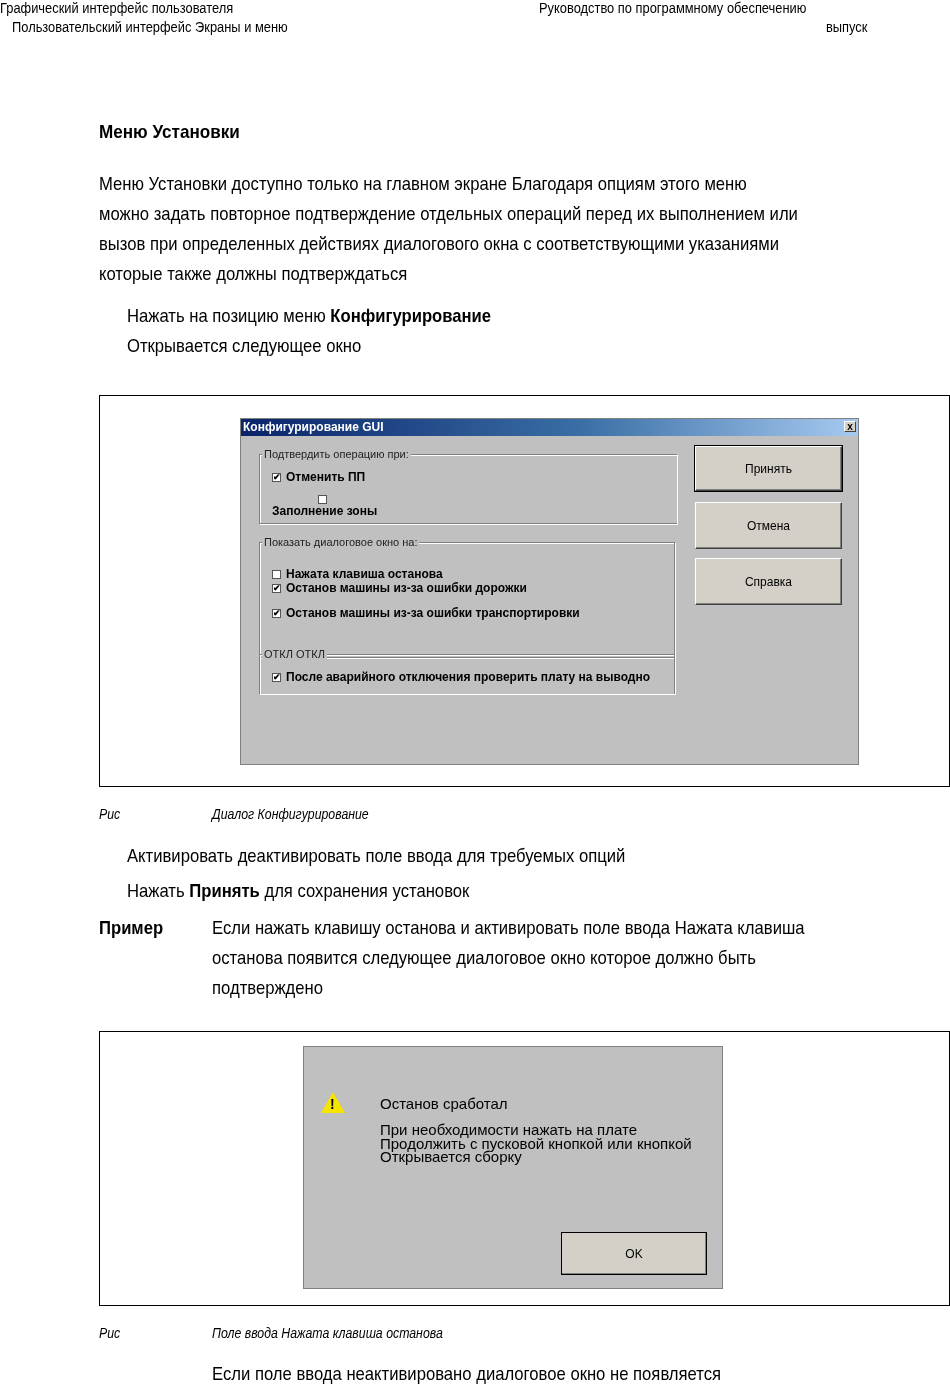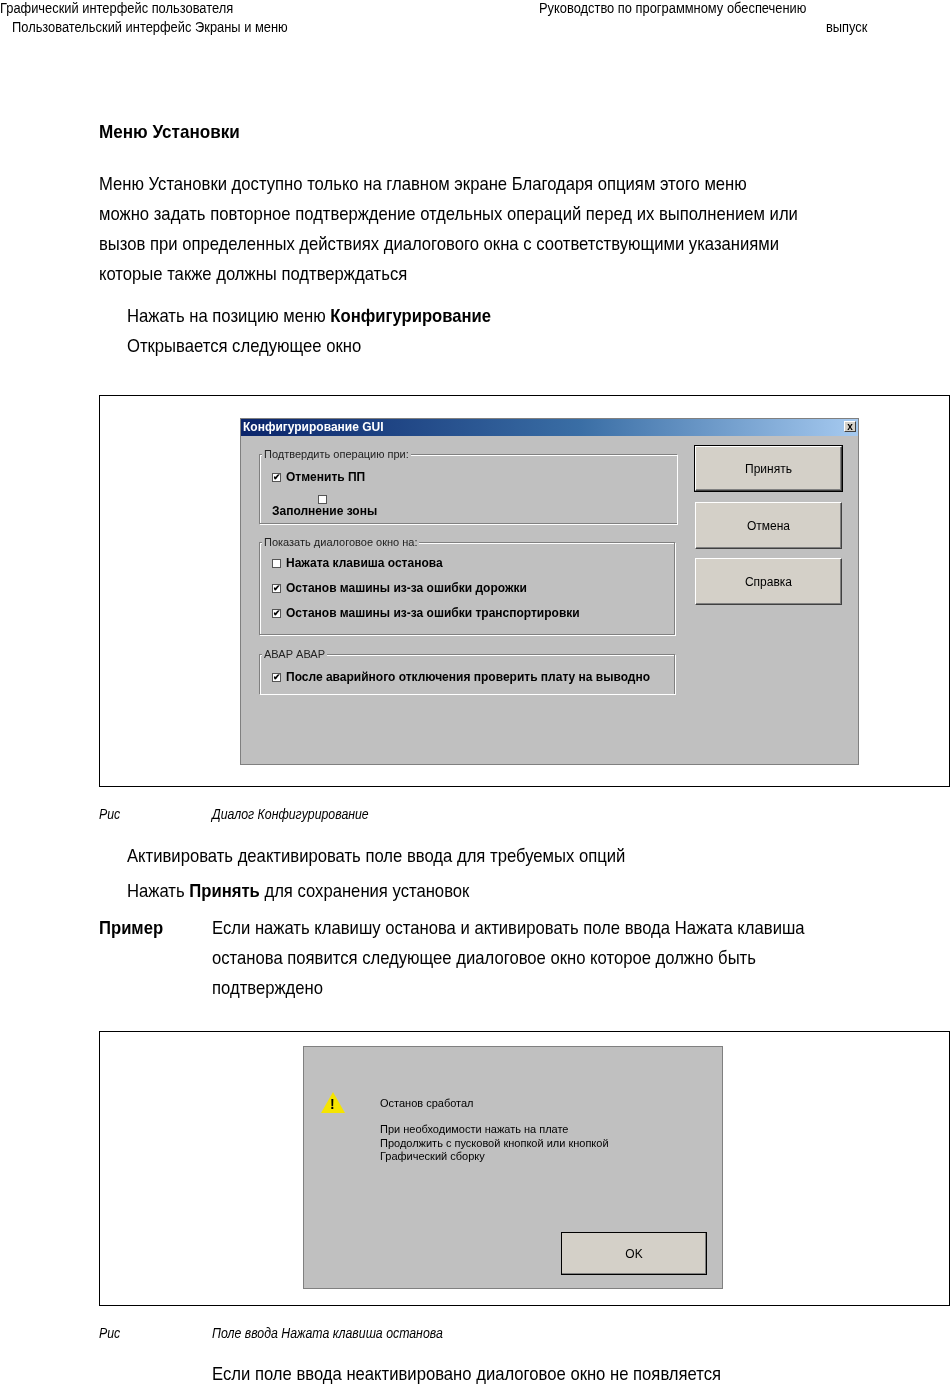--- a/index.html
+++ b/index.html
@@ -31,21 +31,21 @@
         font-size:9px; line-height:7px; text-align:center; color:#000; font-weight:bold; }
 
   .btn { position:absolute; background:#d4d0c8; border:1px solid; border-color:#fff #404040 #404040 #fff;
          box-sizing:border-box; font-size:12px; display:flex; align-items:center; justify-content:center;
          box-shadow: inset -1px -1px 0 #808080; }
   .btn.default { outline:1px solid #000; }
 
   .warn-icon { position:absolute; width:0; height:0; border-left:12px solid transparent; border-right:12px solid transparent;
                border-bottom:21px solid #f5e400; }
   .warn-mark { position:absolute; font-size:14px; font-weight:bold; color:#000; }
-  .msg { position:absolute; font-size:11px; line-height:13.5px; }
+  .msg { position:absolute; font-size:15px; line-height:13.5px; }
 </style>
 </head>
 <body>
 
 <div class="abs hdr" style="left:0;top:0;">Графический интерфейс пользователя</div>
 <div class="abs hdr" style="left:12px;top:19px;">Пользовательский интерфейс   Экраны и меню</div>
 <div class="abs hdr" style="left:539px;top:0;">Руководство по программному обеспечению</div>
 <div class="abs hdr" style="left:826px;top:19px;">выпуск</div>
 
 <div class="abs h2" style="left:99px;top:121px;">Меню   Установки</div>
@@ -71,38 +71,38 @@
     <div class="cb-row" style="top:15px;">
       <div class="cb">✔</div>
       <span>Отменить ПП</span>
     </div>
     <div class="cb-row" style="top:40px;flex-direction:column;">
       <div class="cb"></div>
       <span>Заполнение зоны</span>
     </div>
   </div>
 
-  <div class="group" style="left:18px;top:123px;width:416px;height:93px;">
+  <div class="group" style="left:18px;top:123px;width:416px;height:116px;">
     <div class="group-legend">Показать диалоговое окно на:</div>
-    <div class="cb-row" style="top:13px;">
+    <div class="cb-row" style="top:24px;">
       <div class="cb"></div>
       <span>Нажата клавиша останова</span>
     </div>
     <div class="cb-row" style="top:38px;">
       <div class="cb">✔</div>
       <span>Останов машины из-за ошибки дорожки</span>
     </div>
     <div class="cb-row" style="top:63px;">
       <div class="cb">✔</div>
       <span>Останов машины из-за ошибки транспортировки</span>
     </div>
   </div>
 
   <div class="group" style="left:18px;top:235px;width:416px;height:40px;border-bottom:none;">
-    <div class="group-legend">АВАР АВАР</div>
+    <div class="group-legend">ОТКЛ ОТКЛ</div>
     <div class="cb-row" style="top:15px;">
       <div class="cb">✔</div>
       <span>После аварийного отключения проверить плату на выводно</span>
     </div>
   </div>
 
   <div class="btn default" style="left:454px;top:27px;width:147px;height:45px;">Принять</div>
   <div class="btn" style="left:454px;top:139px;width:147px;height:47px;">Справка</div>
   <div class="btn" style="left:454px;top:83px;width:147px;height:47px;">Отмена</div>
 </div>
@@ -121,20 +121,20 @@
 <div class="frame" style="left:99px;top:1031px;width:851px;height:275px;"></div>
 
 <div class="win" style="left:303px;top:1046px;width:420px;height:243px;">
   <div>
     <div class="warn-icon" style="left:17px;top:45px;"></div>
     <div class="warn-mark" style="left:26px;top:49px;">!</div>
   </div>
   <div class="msg" style="left:76px;top:50px;">Останов сработал</div>
   <div class="msg" style="left:76px;top:76px;">При необходимости нажать на плате</div>
   <div class="msg" style="left:76px;top:89.5px;">Продолжить с  пусковой кнопкой или кнопкой</div>
-  <div class="msg" style="left:76px;top:103px;">Графический сборку</div>
+  <div class="msg" style="left:76px;top:103px;">Открывается сборку</div>
   <div class="btn" style="left:257px;top:185px;width:146px;height:43px;border-color:#000;">OK</div>
 </div>
 
 <div class="abs cap" style="left:99px;top:1325px;">Рис</div>
 <div class="abs cap" style="left:212px;top:1325px;">Поле ввода  Нажата клавиша останова</div>
 
 <div class="abs body-text" style="left:212px;top:1363px;">Если поле ввода неактивировано   диалоговое окно не появляется</div>
 
 </body></html>

